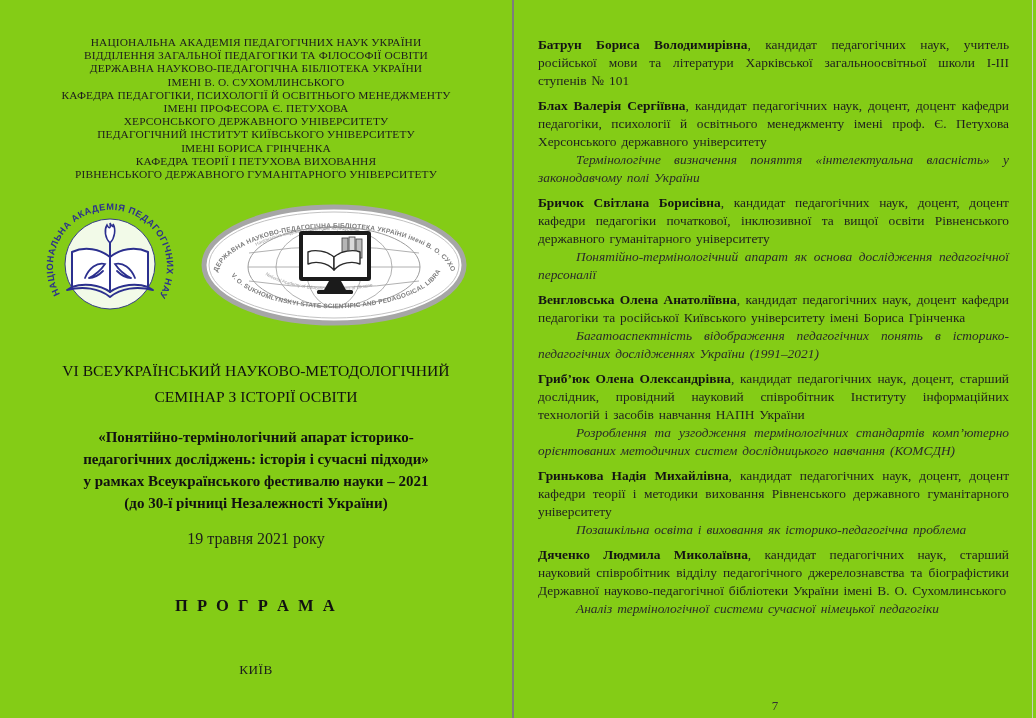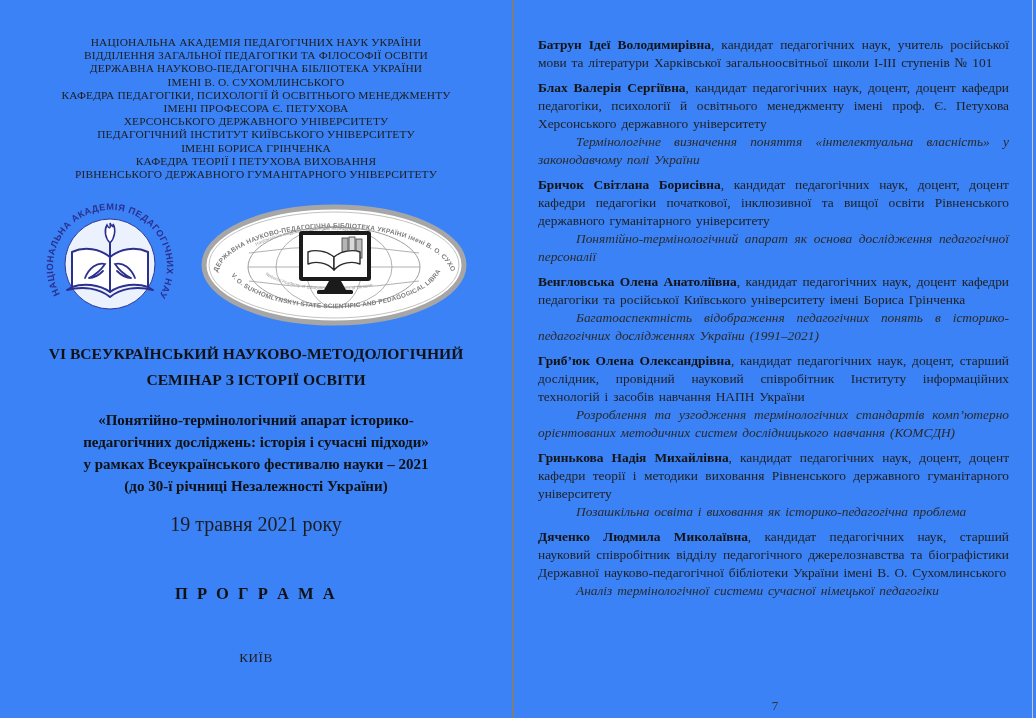--- a/index.html
+++ b/index.html
@@ -3,41 +3,41 @@
 <meta charset="utf-8">
 <style>
   html, body { margin: 0; padding: 0; }
   body {
     width: 1036px; height: 718px;
     background: #fdfdfd;
     font-family: "Liberation Serif", serif;
     color: #222;
     overflow: hidden;
   }
-  .spread { position: relative; width: 1036px; height: 718px; background: #3b82f6; }
+  .spread { position: relative; width: 1036px; height: 718px; background: #84cc16; }
 
   .divider {
     position: absolute; left: 512px; top: 0; bottom: 0; width: 2px;
     background: #7d7d7d;
   }
   .right-edge {
     position: absolute; right: 3px; top: 0; bottom: 0; width: 1px;
     background: #c9c9c9;
   }
 
   
   .page-left {
     position: absolute; left: 0; top: 0; width: 512px; height: 718px;
     text-align: center;
   }
   .org-header { margin-top: 36px; font-size: 11.4px; line-height: 13.2px; color: #1d1d1d; letter-spacing: 0.15px; }
   .logos-row { margin-top: 17px; height: 133px; display: flex; justify-content: center; align-items: center; gap: 26px; }
-  .seminar-title { margin-top: 10px; font-weight: bold; font-size: 15.6px; line-height: 26px; color: #111; }
+  .seminar-title { margin-top: 27px; font-weight: normal; font-size: 15.6px; line-height: 26px; color: #111; }
   .seminar-subtitle { margin-top: 16px; font-weight: bold; font-size: 15px; line-height: 22px; color: #111; }
-  .seminar-date { margin-top: 16px; font-size: 20px; color: #1d1d1d; }
+  .seminar-date { margin-top: 16px; font-size: 16px; color: #1d1d1d; }
   .program-heading { margin-top: 48px; font-weight: bold; font-size: 16.5px; letter-spacing: 2.5px; color: #111; }
   .city { margin-top: 46px; font-size: 13.2px; color: #1d1d1d; letter-spacing: 0.5px; }
 
   
   .page-right {
     position: absolute; left: 514px; top: 0; width: 522px; height: 718px;
     box-sizing: border-box;
     padding: 36px 27px 0 24px;
   }
   .entry { margin-bottom: 7px; }
@@ -150,21 +150,21 @@
     <div class="program-heading">П Р О Г Р А М А</div>
     <div class="city">КИЇВ</div>
   </div>
 
   <div class="divider"></div>
   <div class="right-edge"></div>
 
   <div class="page-right">
 
     <div class="entry">
-      <p class="who"><b>Батрун Ідеї Володимирівна</b><span>, кандидат педагогічних наук, учитель російської мови та літератури Харківської загальноосвітньої школи І-ІІІ ступенів № 101</span></p>
+      <p class="who"><b>Батрун Бориса Володимирівна</b><span>, кандидат педагогічних наук, учитель російської мови та літератури Харківської загальноосвітньої школи І-ІІІ ступенів № 101</span></p>
     </div>
 
     <div class="entry">
       <p class="who"><b>Блах Валерія Сергіївна</b><span>, кандидат педагогічних наук, доцент, доцент кафедри педагогіки, психології й освітнього менеджменту імені проф. Є. Петухова Херсонського державного університету</span></p>
       <p class="talk">Термінологічне визначення поняття «інтелектуальна власність» у законодавчому полі України</p>
     </div>
 
     <div class="entry">
       <p class="who"><b>Бричок Світлана Борисівна</b><span>, кандидат педагогічних наук, доцент, доцент кафедри педагогіки початкової, інклюзивної та вищої освіти Рівненського державного гуманітарного університету</span></p>
       <p class="talk">Понятійно-термінологічний апарат як основа дослідження педагогічної персоналії</p>

